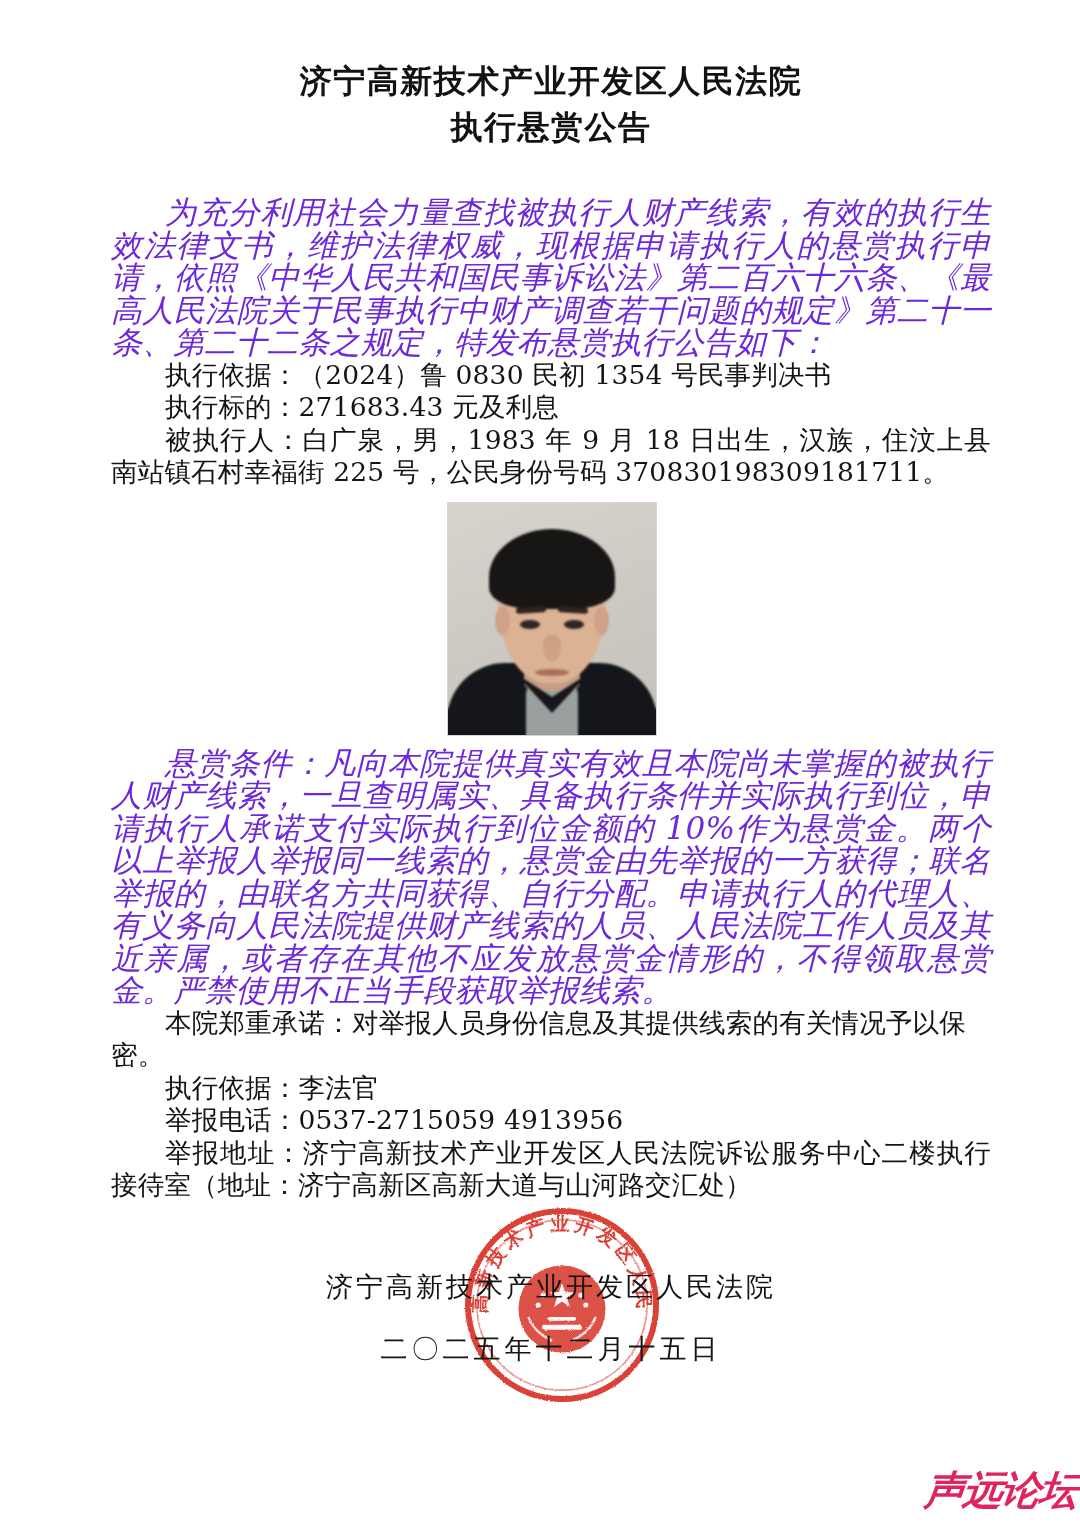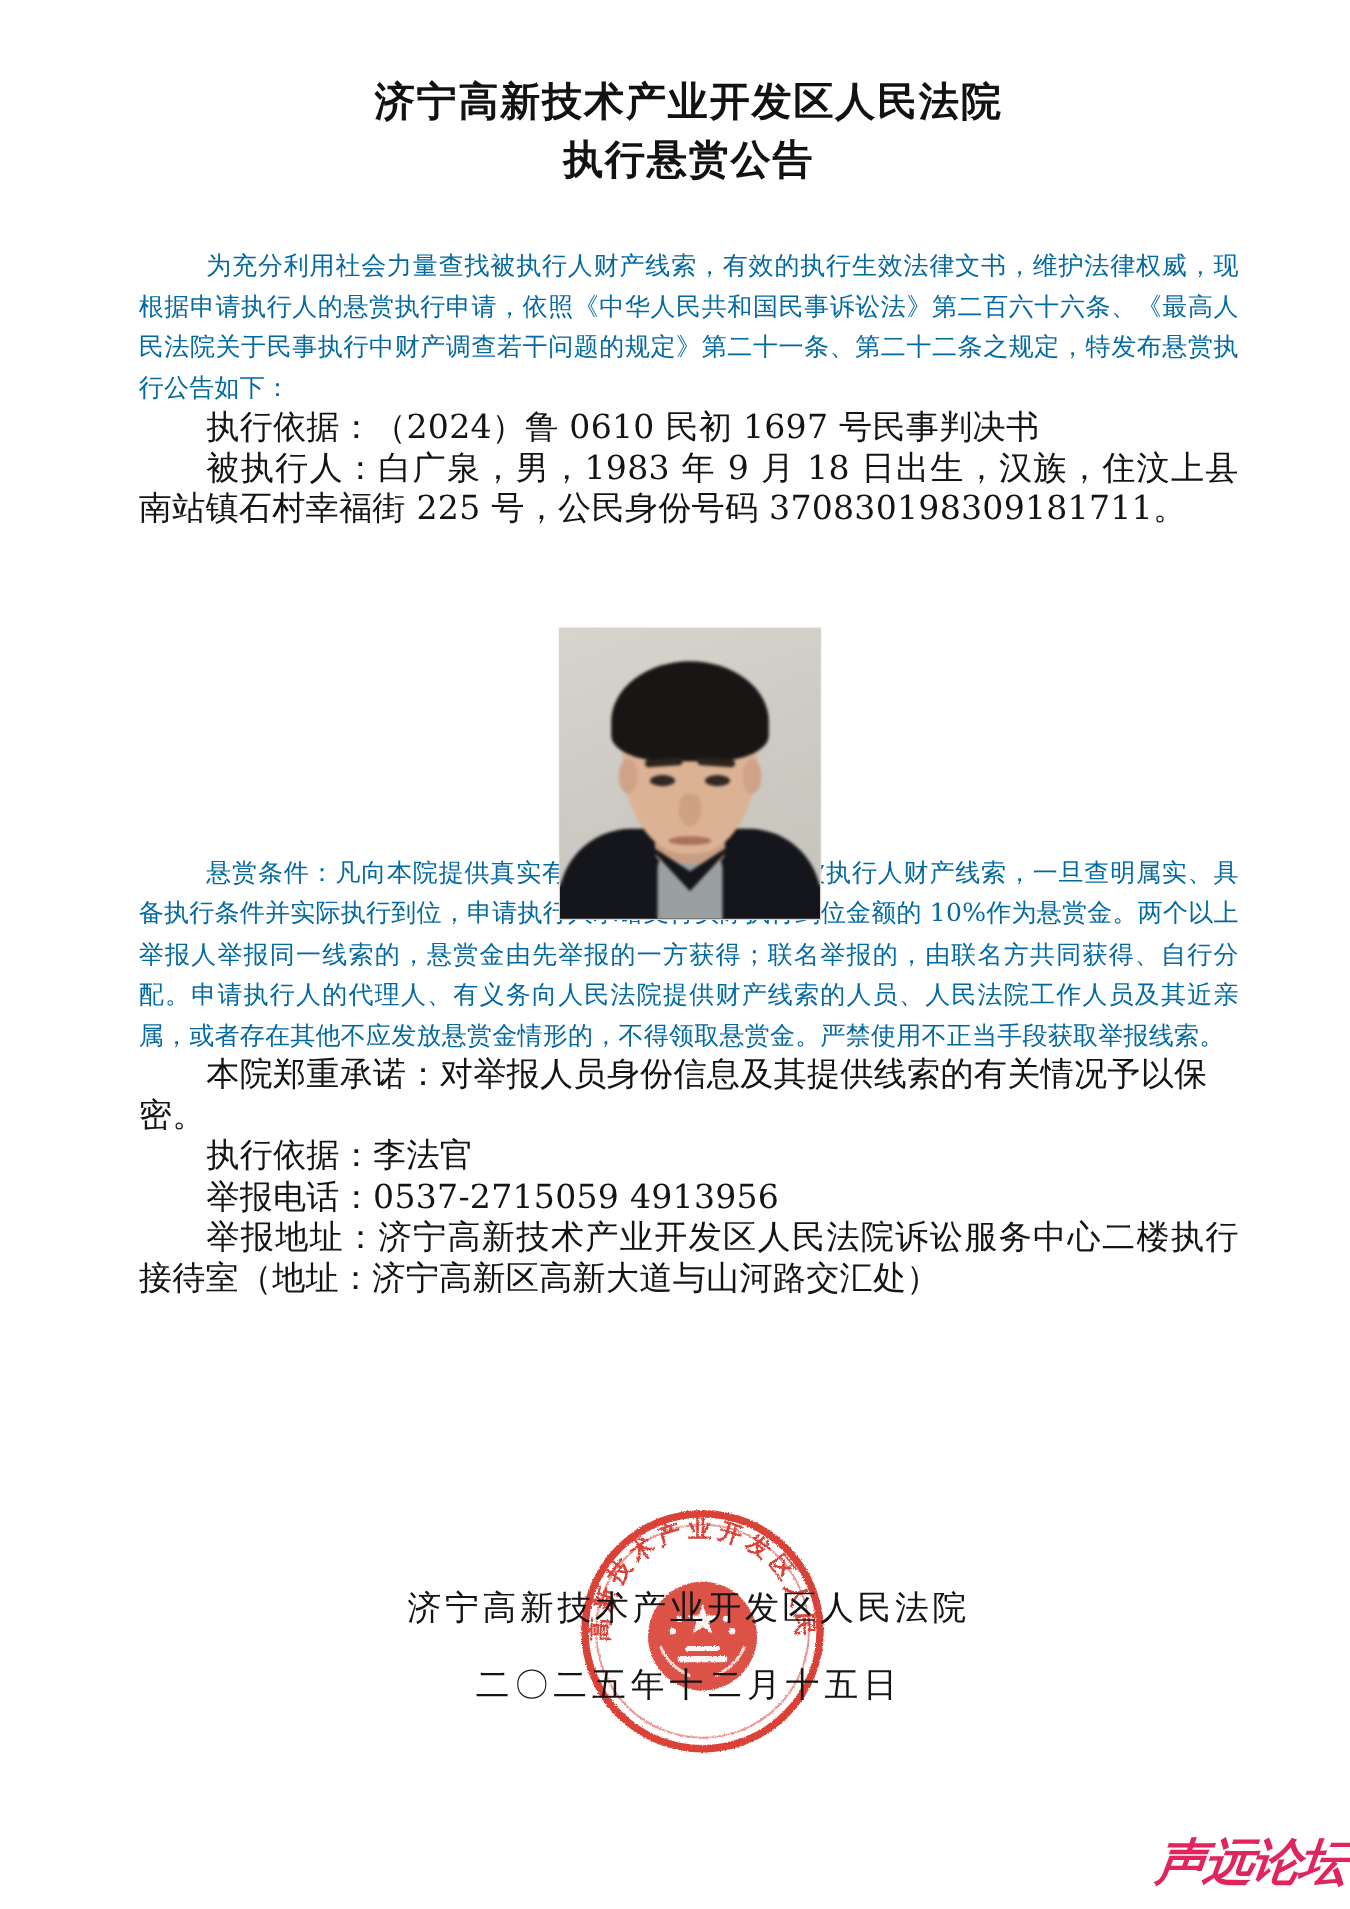--- a/index.html
+++ b/index.html
@@ -38,27 +38,28 @@
   }
 
   
   .doc-body {
     position: absolute;
     left: 100px;
     top: 196px;
     width: 880px;
   }
   .para {
-    font-size: 20px;
+    font-size: 31px;
     line-height: 32.5px;
     text-align: justify;
     text-justify: inter-ideograph;
-    color: #0369a1;
+    color: #6d28d9;
     margin: 0;
     letter-spacing: 0.2px;
+    font-style: italic;
   }
   .para.indent {
     text-indent: 54px;
   }
   .field-line {
     font-size: 26.5px;
     line-height: 32.5px;
     color: #141414;
     margin: 0;
     text-indent: 54px;
@@ -273,21 +274,22 @@
 
   <div class="title-block">
     <div class="title-line">济宁高新技术产业开发区人民法院</div>
     <div class="title-line">执行悬赏公告</div>
   </div>
 
   <div class="doc-body">
 
     <p class="para indent">为充分利用社会力量查找被执行人财产线索，有效的执行生效法律文书，维护法律权威，现根据申请执行人的悬赏执行申请，依照《中华人民共和国民事诉讼法》第二百六十六条、《最高人民法院关于民事执行中财产调查若干问题的规定》第二十一条、第二十二条之规定，特发布悬赏执行公告如下：</p>
 
-    <div class="field-line">执行依据：（2024）鲁 0610 民初 1697 号民事判决书</div>
+    <div class="field-line">执行依据：（2024）鲁 0830 民初 1354 号民事判决书</div>
+    <div class="field-line">执行标的：271683.43 元及利息</div>
     <div class="field-line wrap">被执行人：白广泉，男，1983 年 9 月 18 日出生，汉族，住汶上县南站镇石村幸福街 225 号，公民身份号码 370830198309181711。</div>
 
     <div style="height:258px"></div>
 
     <p class="para indent">悬赏条件：凡向本院提供真实有效且本院尚未掌握的被执行人财产线索，一旦查明属实、具备执行条件并实际执行到位，申请执行人承诺支付实际执行到位金额的 10%作为悬赏金。两个以上举报人举报同一线索的，悬赏金由先举报的一方获得；联名举报的，由联名方共同获得、自行分配。申请执行人的代理人、有义务向人民法院提供财产线索的人员、人民法院工作人员及其近亲属，或者存在其他不应发放悬赏金情形的，不得领取悬赏金。严禁使用不正当手段获取举报线索。</p>
 
     <div class="field-line">本院郑重承诺：对举报人员身份信息及其提供线索的有关情况予以保密。</div>
     <div class="field-line">执行依据：李法官</div>
     <div class="field-line">举报电话：0537-2715059  4913956</div>
     <div class="field-line wrap">举报地址：济宁高新技术产业开发区人民法院诉讼服务中心二楼执行接待室（地址：济宁高新区高新大道与山河路交汇处）</div>

